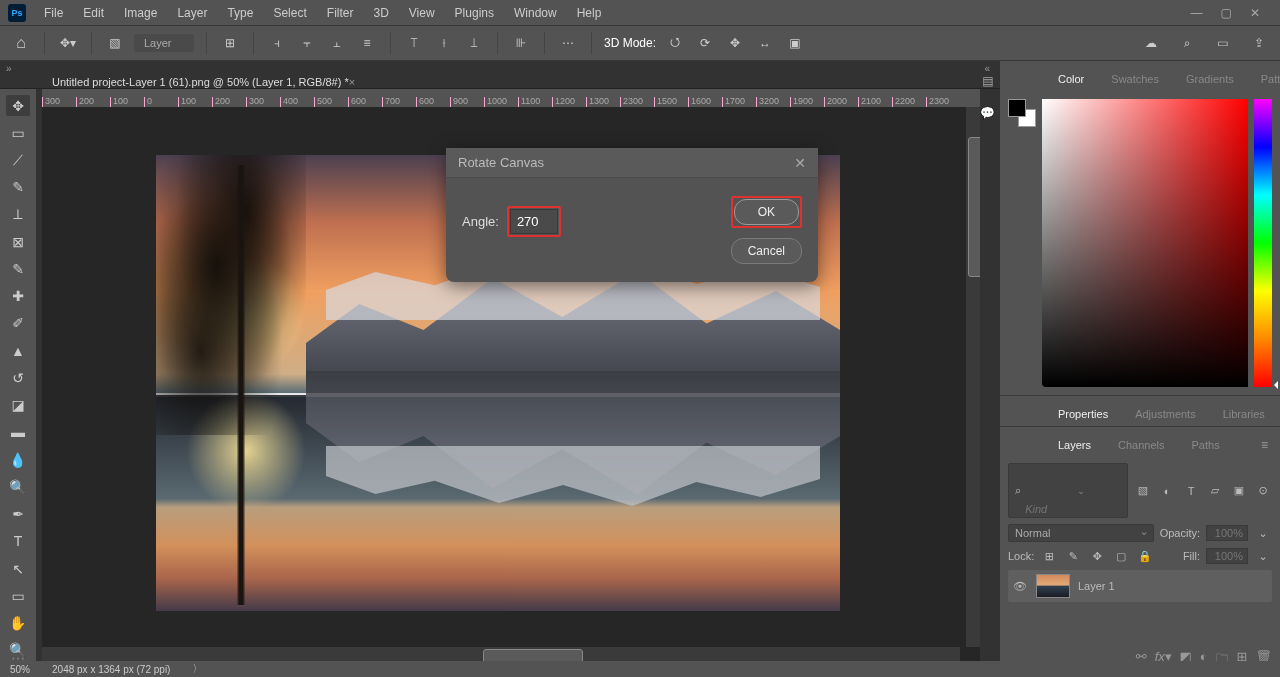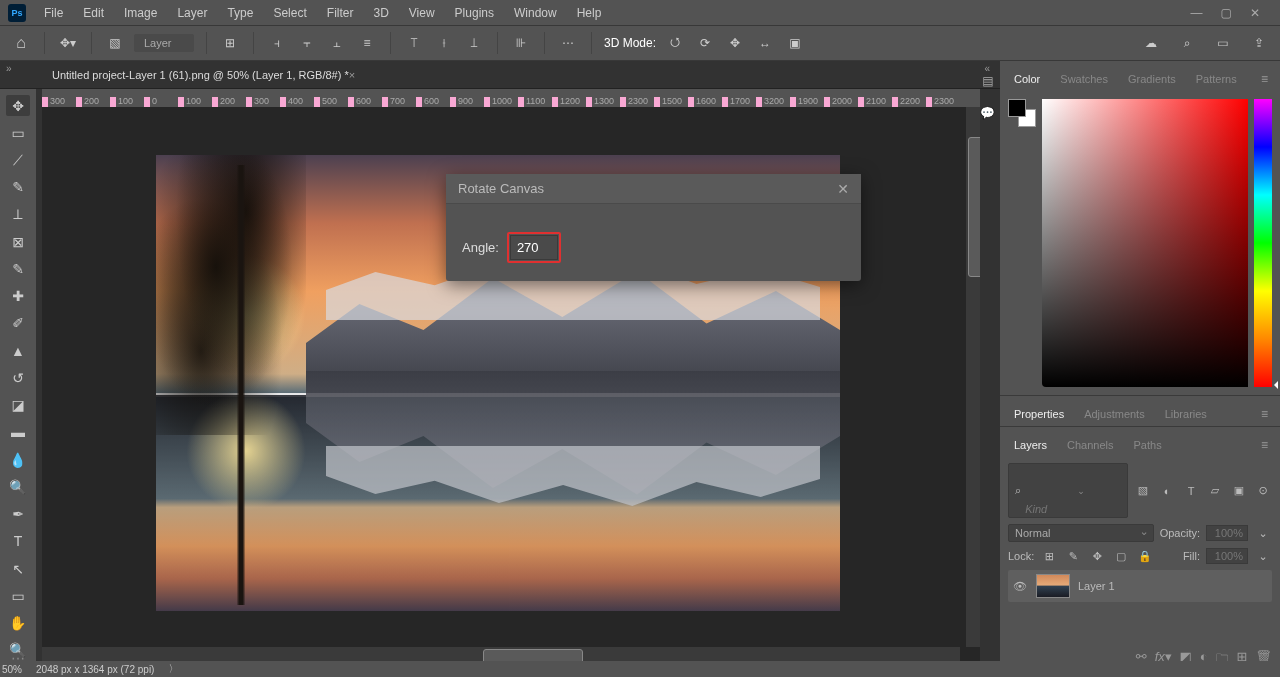--- a/index.html
+++ b/index.html
@@ -15,61 +15,61 @@
   
   .optbar { height: 36px; background: #535353; border-top: 1px solid #383838; border-bottom: 1px solid #383838; display: flex; align-items: center; padding: 0 10px; gap: 8px; }
   .optbar .ico { width: 22px; height: 22px; display: flex; align-items: center; justify-content: center; color: #ccc; border-radius: 2px; }
   .optbar .sep { width: 1px; height: 22px; background: #444; margin: 0 4px; }
   .layer-drop { background: #4a4a4a; padding: 3px 10px; border-radius: 2px; font-size: 11px; color: #aaa; min-width: 60px; }
   .opt-right { margin-left: auto; display: flex; gap: 14px; align-items: center; }
   .dimtext { color: #ffffff; }
 
   
   .tabstrip { height: 28px; background: #323232; border-bottom: 1px solid #222; display: flex; align-items: stretch; padding-left: 42px; }
-  .doc-tab { display: flex; align-items: center; padding: 0 10px; font-size: 11px; color: #ddd; background: #323232; }
+  .doc-tab { display: flex; align-items: flex-end; padding: 0 10px; font-size: 11px; color: #ddd; background: #323232; }
   .doc-tab .x { font-size: 11px; color: #999; cursor: pointer; }
 
   
   .tool-col { position: absolute; left: 0; top: 89px; bottom: 16px; width: 36px; background: #535353; display: flex; flex-direction: column; align-items: center; padding-top: 6px; gap: 6px; }
   .tool-col .t { width: 24px; height: 24px; display: flex; align-items: center; justify-content: center; color: #ccc; cursor: pointer; position: relative; font-size: 14px; }
   .tool-col .t.sel { background: #3d3d3d; border-radius: 2px; }
   .dots-col { position: absolute; left: 0; top: 650px; width: 36px; text-align: center; color: #888; font-size: 14px; }
 
   
   .ruler-h { position: absolute; left: 42px; top: 89px; right: 300px; height: 18px; background: #535353; display: flex; align-items: flex-end; font-size: 9px; color: #aaa; overflow: hidden; }
-  .ruler-h span { width: 34px; text-align: left; padding-left: 2px; border-left: 6px solid #f9a8d4; height: 10px; line-height: 8px; }
+  .ruler-h span { width: 34px; text-align: left; padding-left: 2px; border-left: 1px solid #f9a8d4; height: 10px; line-height: 8px; }
 
   .canvas-area { position: absolute; left: 42px; right: 300px; top: 107px; bottom: 16px; background: #262626; overflow: hidden; }
   .img { position: absolute; left: 114px; top: 48px; width: 684px; height: 456px; background: #333; }
   .sky { position: absolute; inset: 0; background: linear-gradient(to bottom, #4c4050 0%, #c07050 15%, #f0a060 30%, #cfae86 48%, #607078 52%, #1a1c24 100%); }
   .sun { position: absolute; left: 30px; top: 100px; width: 120px; height: 120px; background: radial-gradient(circle, #ffe89a 0%, rgba(255,200,90,0) 70%); }
   .mtn { position: absolute; left: 150px; right: 0; top: 110px; height: 130px; background: linear-gradient(to bottom, #7a7c88 0%, #3a3c44 100%); clip-path: polygon(0 60%, 10% 30%, 22% 50%, 35% 10%, 48% 40%, 62% 5%, 75% 45%, 88% 20%, 100% 50%, 100% 100%, 0 100%); }
   .snowcap { position: absolute; left: 170px; right: 20px; top: 105px; height: 60px; background: #d8dae0; opacity: .7; clip-path: polygon(0 50%, 10% 20%, 22% 42%, 35% 5%, 48% 35%, 62% 0%, 75% 40%, 88% 15%, 100% 45%, 100% 100%, 0 100%); }
   .tree { position: absolute; left: 40px; top: 10px; width: 90px; height: 440px; background: linear-gradient(to right, rgba(0,0,0,0) 45%, #1a1410 48%, #1a1410 52%, rgba(0,0,0,0) 55%); }
   .tree::before, .tree::after { content: ""; position: absolute; left: 50%; width: 2px; background: none; }
   .foliage { position: absolute; left: 0; top: 0; width: 150px; height: 280px; background: radial-gradient(ellipse at 40% 40%, rgba(15,12,8,.9) 0%, rgba(15,12,8,0) 60%),
                                                                              radial-gradient(ellipse at 60% 20%, rgba(15,12,8,.9) 0%, rgba(15,12,8,0) 55%),
                                                                              radial-gradient(ellipse at 30% 70%, rgba(15,12,8,.85) 0%, rgba(15,12,8,0) 55%); }
   .reflection { position: absolute; left: 0; right: 0; top: 240px; bottom: 0; transform: scaleY(-1); opacity: .85; }
   .waterline { position: absolute; left: 0; right: 0; top: 238px; height: 4px; background: #e8e8ea; }
   .scroll-h { position: absolute; left: 0; right: 20px; bottom: 0; height: 14px; background: #3a3a3a; }
   .scroll-h .thumb { position: absolute; left: 48%; width: 100px; top: 2px; bottom: 2px; background: #5a5a5a; border-radius: 3px; }
   .scroll-v { position: absolute; right: 0; top: 0; bottom: 14px; width: 14px; background: #3a3a3a; }
   .scroll-v .thumb { position: absolute; top: 30px; height: 140px; left: 2px; right: 2px; background: #5a5a5a; border-radius: 3px; }
 
   
-  .status { position: absolute; left: 0; right: 0; bottom: 0; height: 16px; background: #535353; display: flex; align-items: center; font-size: 10px; padding: 0 2px; gap: 14px; color: #ccc; }
+  .status { position: absolute; left: 0; right: 0; bottom: 0; height: 16px; background: #535353; display: flex; align-items: center; font-size: 10px; padding: 0 10px; gap: 22px; color: #ccc; }
 
   
   .dockstrip { position: absolute; right: 280px; top: 70px; width: 24px; display: flex; flex-direction: column; gap: 10px; align-items: center; }
   .dockstrip .d { width: 22px; height: 22px; display: flex; align-items: center; justify-content: center; color: #aaa; cursor: pointer; }
 
   
   .right { position: absolute; right: 0; top: 61px; bottom: 0; width: 280px; background: #535353; display: flex; flex-direction: column; }
-  .panel-tabs { display: flex; gap: 4px; padding: 6px 6px 0 6px; align-items: center; }
+  .panel-tabs { display: flex; gap: 11px; padding: 6px 6px 0 6px; align-items: center; margin-left: 44px; }
   .ptab { padding: 6px 8px; font-size: 11px; color: #888; cursor: pointer; }
   .ptab.active { color: #eee; }
   .pmore { margin-left: auto; color: #999; padding: 0 6px; cursor: pointer; }
 
   .color-body { padding: 8px; display: flex; gap: 6px; }
   .fgbg { position: relative; width: 28px; height: 28px; }
   .fg-sw { position: absolute; left: 0; top: 0; width: 18px; height: 18px; background: #000; border: 1px solid #999; }
   .bg-sw { position: absolute; right: 0; bottom: 0; width: 18px; height: 18px; background: #fff; border: 1px solid #999; }
   .color-field { flex: 1; height: 288px; background: linear-gradient(to bottom, rgba(0,0,0,0), #000), linear-gradient(to right, #fff, #f00); border-bottom-left-radius: 4px; }
   .hue { width: 18px; height: 288px; background: linear-gradient(to bottom, #f0f, #00f, #0ff, #0f0, #ff0, #f80, #f00); position: relative; }
@@ -86,21 +86,21 @@
   .drop::after { content: "⌄"; position: absolute; right: 4px; top: 0px; color: #888; }
   .num { background: #424242; border: 1px solid #3a3a3a; padding: 1px 4px; width: 42px; text-align: right; color: #777; }
   .layer-row { display: flex; align-items: center; gap: 8px; background: #5f5f5f; padding: 4px; border-radius: 2px; }
   .eye { width: 16px; display: flex; justify-content: center; }
   .thumb { width: 34px; height: 24px; background: linear-gradient(to bottom, #d2895a 0%, #e4a978 45%, #304050 52%, #1a1c24 100%); border: 1px solid #888; }
   .layer-footer { margin-top: auto; display: flex; gap: 8px; padding: 6px 8px; justify-content: flex-end; color: #999; }
   .layer-footer .f { cursor: pointer; font-size: 13px; }
 
   
   .overlay { position: absolute; inset: 0; }
-  .dialog { position: absolute; left: 446px; top: 174px; width: 415px; background: #535353; box-shadow: 0 4px 18px rgba(0,0,0,.5); border-radius: 3px; }
+  .dialog { position: absolute; left: 446px; top: 148px; width: 372px; background: #535353; box-shadow: 0 4px 18px rgba(0,0,0,.5); border-radius: 8px; }
   .dlg-title { height: 30px; display: flex; align-items: center; padding: 0 12px; color: #bbb; font-size: 13px; border-bottom: 1px solid #4a4a4a; background: #5a5a5a; }
   .dlg-title .x { margin-left: auto; color: #aaa; cursor: pointer; font-size: 14px; }
   .dlg-body { padding: 18px 16px 18px 16px; display: flex; gap: 14px; align-items: flex-start; }
   .angle-block { display: flex; align-items: center; gap: 8px; margin-top: 10px; }
   .angle-lbl { color: #ddd; font-size: 13px; }
   .angle-input { width: 48px; padding: 4px 6px; background: #4a4a4a; border: 1px solid #3a3a3a; color: #fff; font-size: 13px; text-align: left; }
   .hl { border: 2px solid #e03030; display: inline-block; padding: 1px; border-radius: 2px; }
   .radios { display: flex; flex-direction: column; gap: 12px; margin-top: 2px; }
   .radio { display: flex; align-items: center; gap: 6px; color: #ddd; font-size: 13px; cursor: pointer; }
   .rdot { width: 13px; height: 13px; border-radius: 50%; border: 1.5px solid #bbb; display: flex; align-items: center; justify-content: center; }
@@ -363,15 +363,21 @@
       <span>Rotate Canvas</span>
       <span class="x">✕</span>
     </div>
     <div class="dlg-body">
       <div class="angle-block">
         <span class="angle-lbl">Angle:</span>
         <span class="hl">
           <input class="angle-input" value="270" style="">
         </span>
       </div>
+      <div class="dlg-btns">
+        <span class="hl">
+          <div class="btn primary">OK</div>
+        </span>
+        <div class="btn">Cancel</div>
+      </div>
     </div>
   </div>
 </div>
 
 </body></html>

